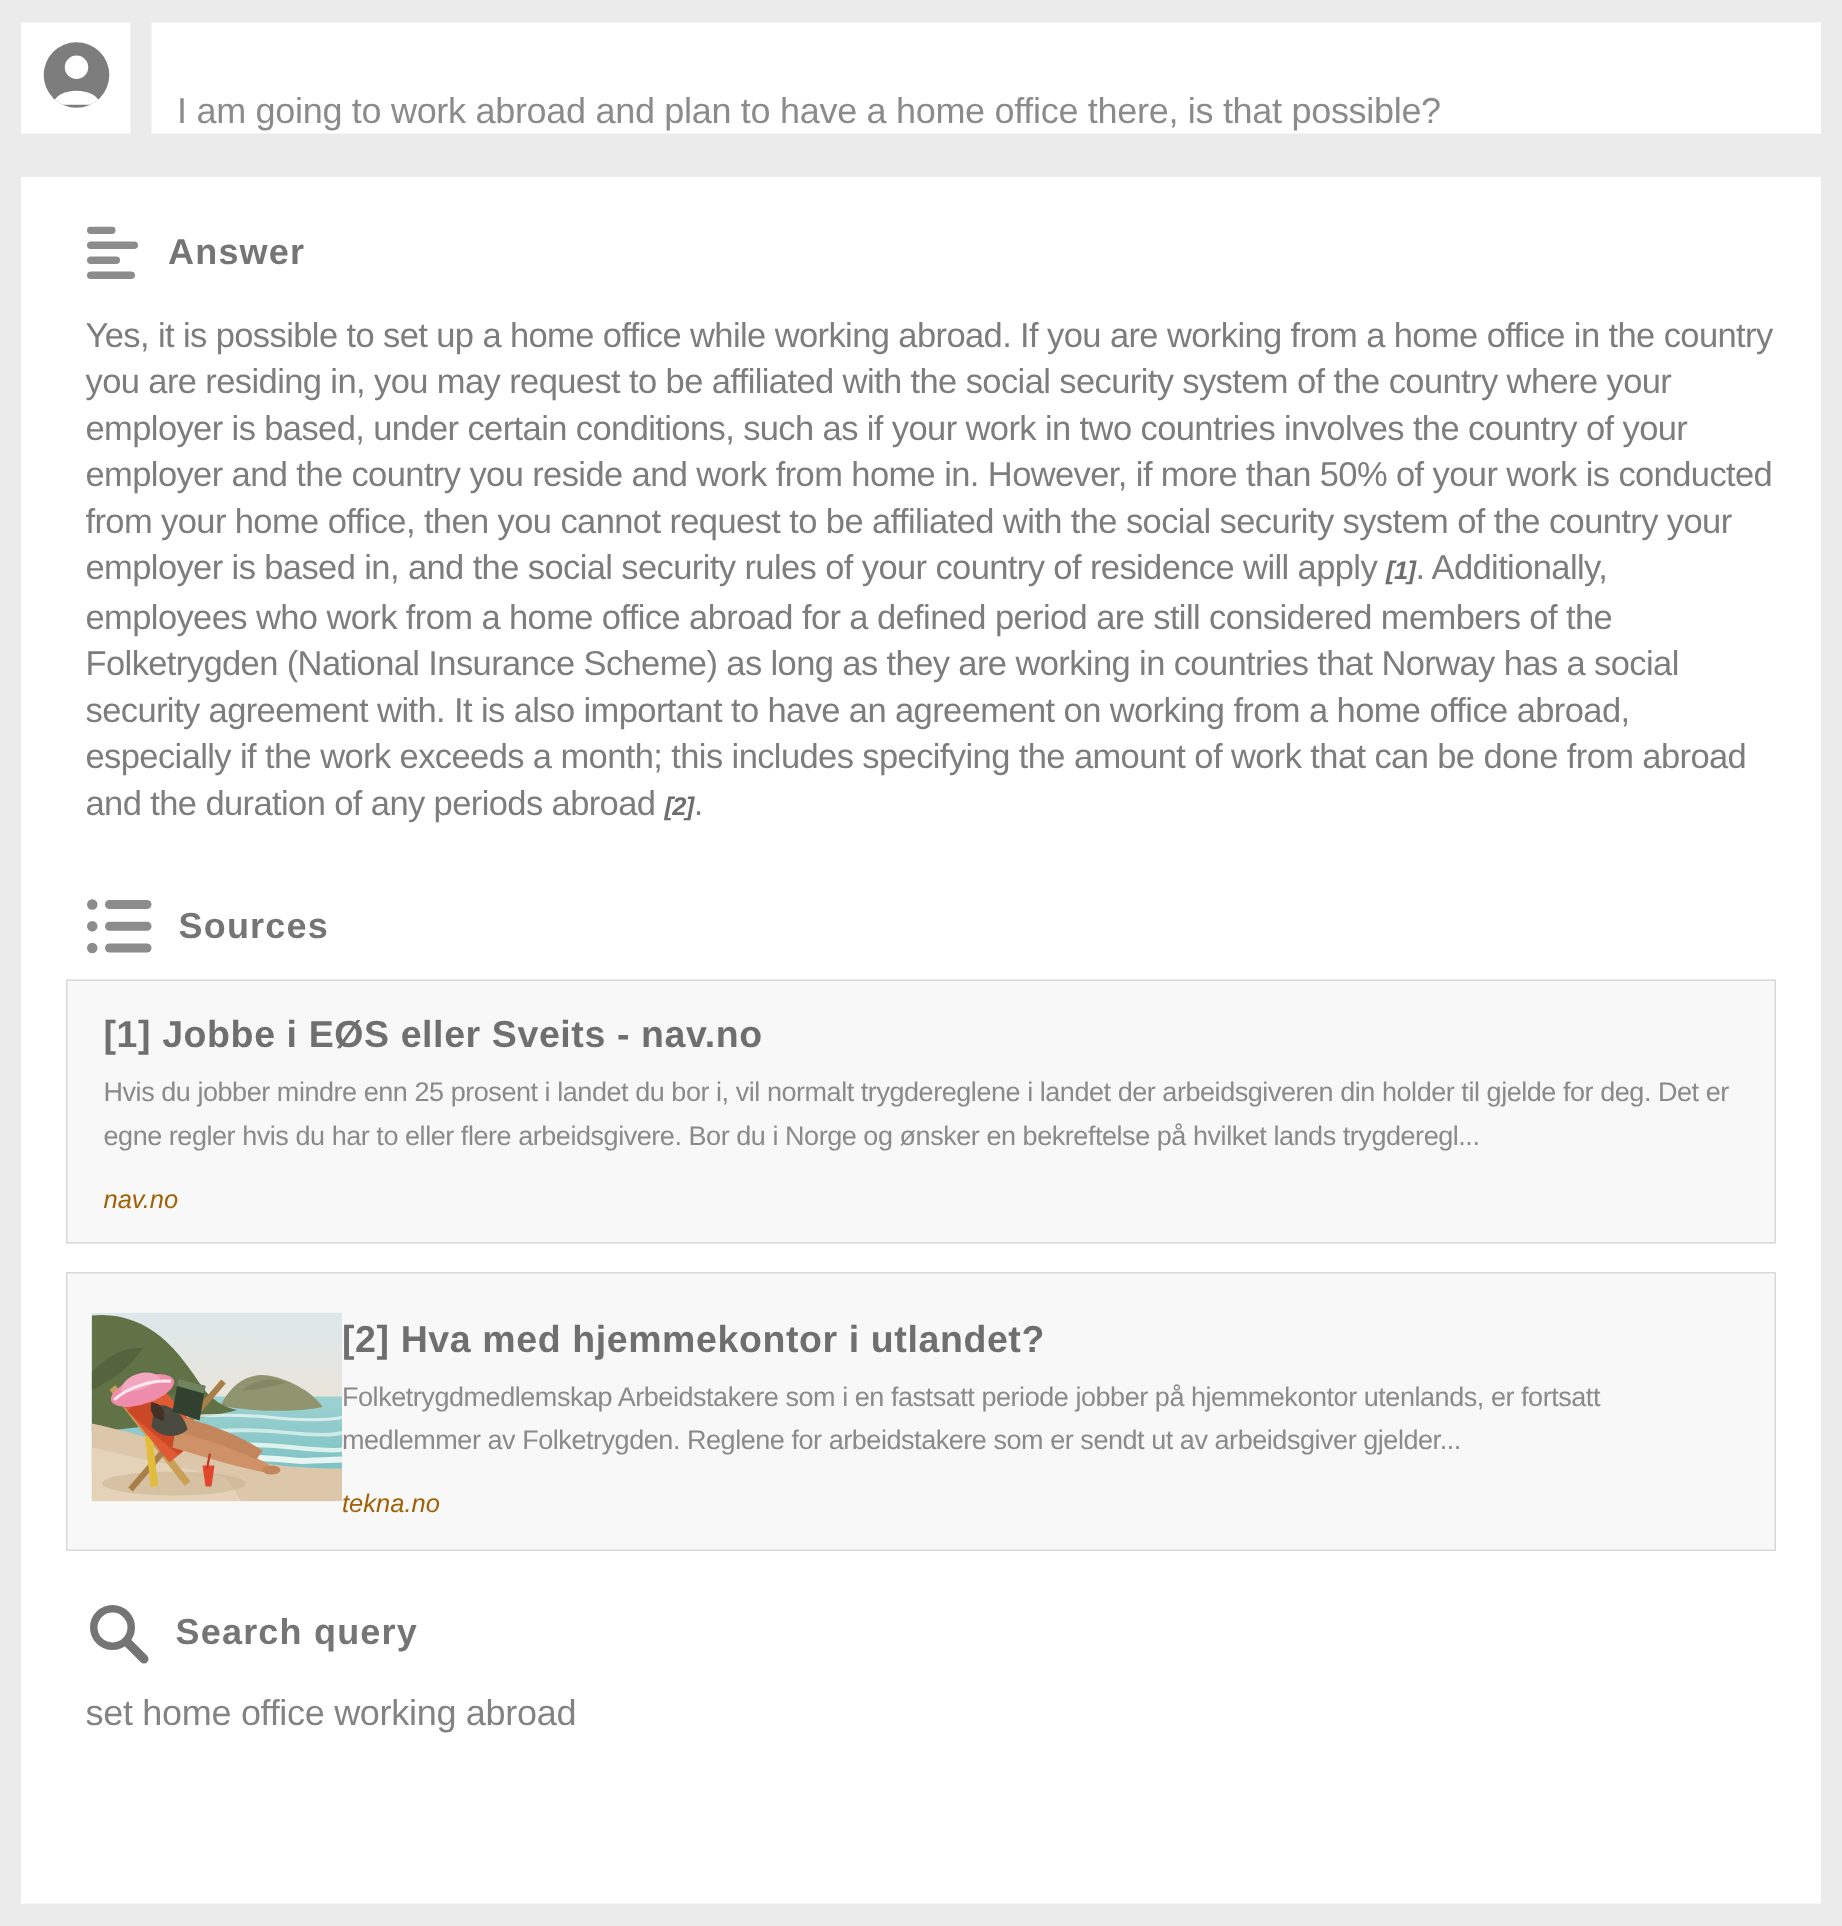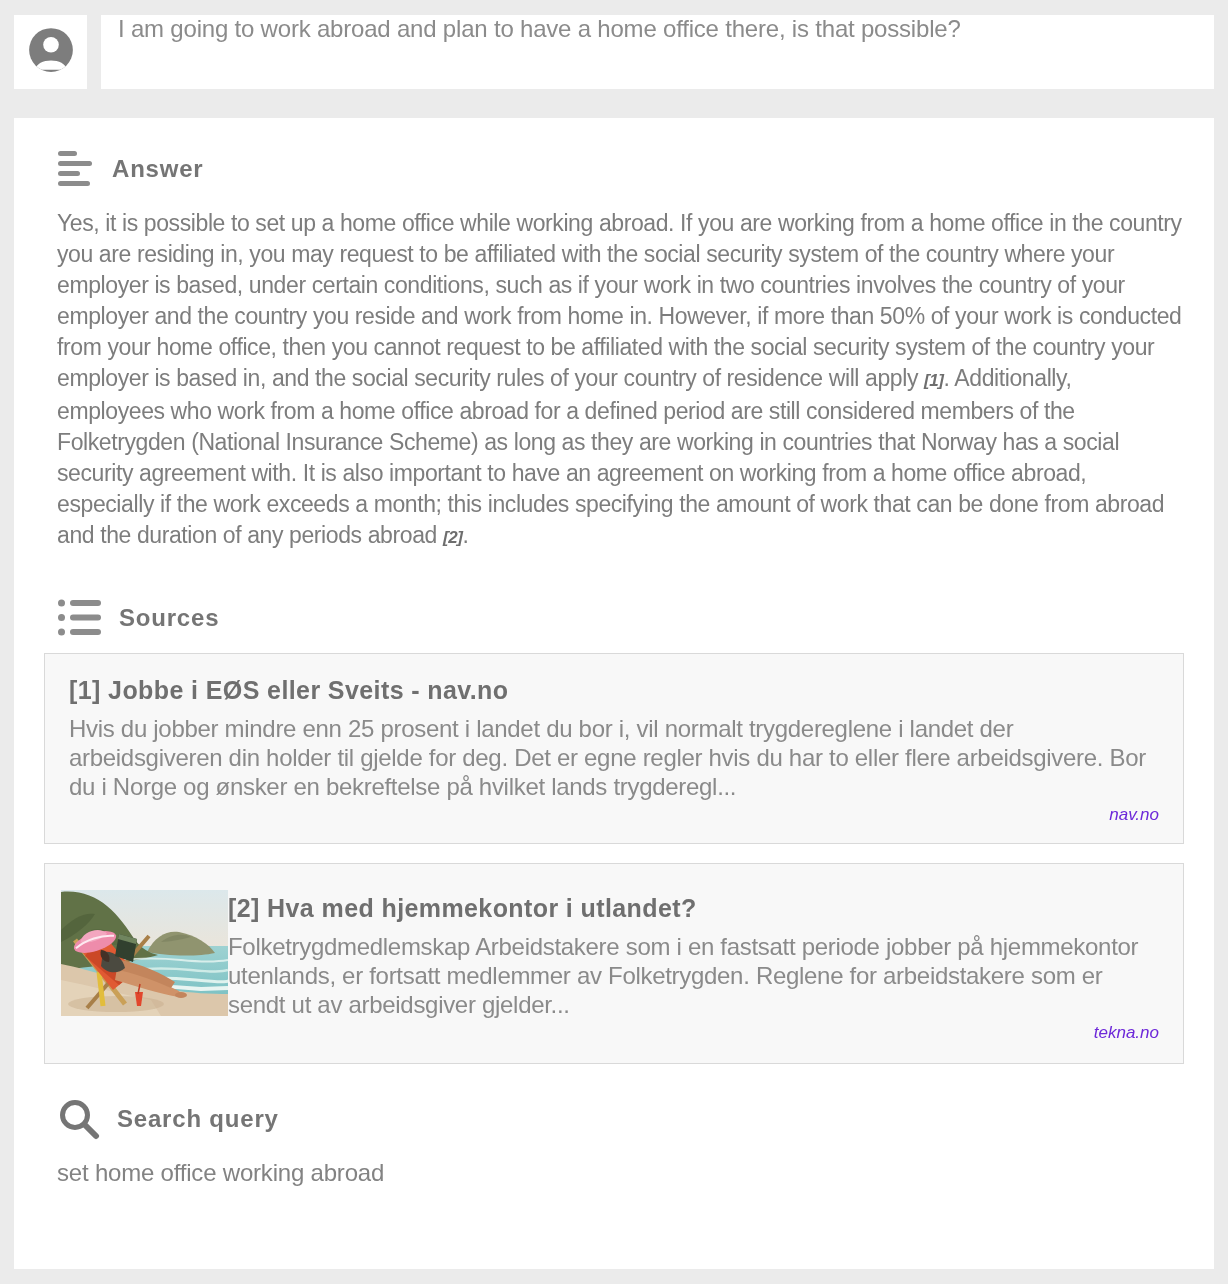--- a/index.html
+++ b/index.html
@@ -20,21 +20,21 @@
   .avatar-box {
     width: 73px; height: 74px;
     background: #ffffff;
     display: flex; align-items: center; justify-content: center;
     flex: none;
   }
   .question-box {
     flex: 1;
     height: 74px;
     background: #ffffff;
-    display: flex; align-items: flex-start;
+    display: flex; align-items: flex-end;
     padding: 0 20px 0 17px;
     font-size: 24px;
     color: #8b8b8b;
     letter-spacing: -0.2px;
   }
   
   .main-card {
     margin: 29px 14px 0 14px;
     background: #ffffff;
     min-height: 1151px;
@@ -81,31 +81,31 @@
   }
   .source-card + .source-card { margin-top: 19px; }
   .source-title {
     font-size: 25px;
     font-weight: bold;
     color: #6f6f6f;
     letter-spacing: 0.4px;
   }
   .source-snippet {
     margin-top: 9px;
-    font-size: 24px;
+    font-size: 18px;
     line-height: 29px;
     color: #8a8a8a;
     letter-spacing: -0.3px;
   }
   .source-domain {
-    margin-top: 4px;
-    text-align: right;
+    margin-top: 18px;
+    text-align: left;
     font-size: 17px;
     font-style: italic;
-    color: #6d28d9;
+    color: #a16207;
   }
   .source-card.with-thumb { display: flex; padding: 26px 24px 20px 16px; }
   .thumb {
     flex: none;
     width: 167px; height: 126px;
     overflow: hidden;
   }
   .source-body { flex: 1; display: flex; flex-direction: column; }
   .source-body .source-title { margin-top: 4px; }
   

